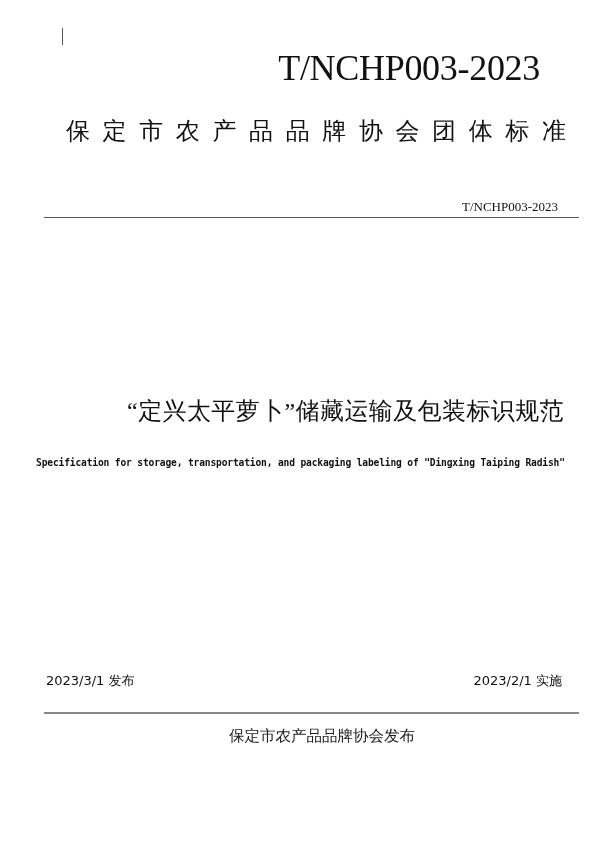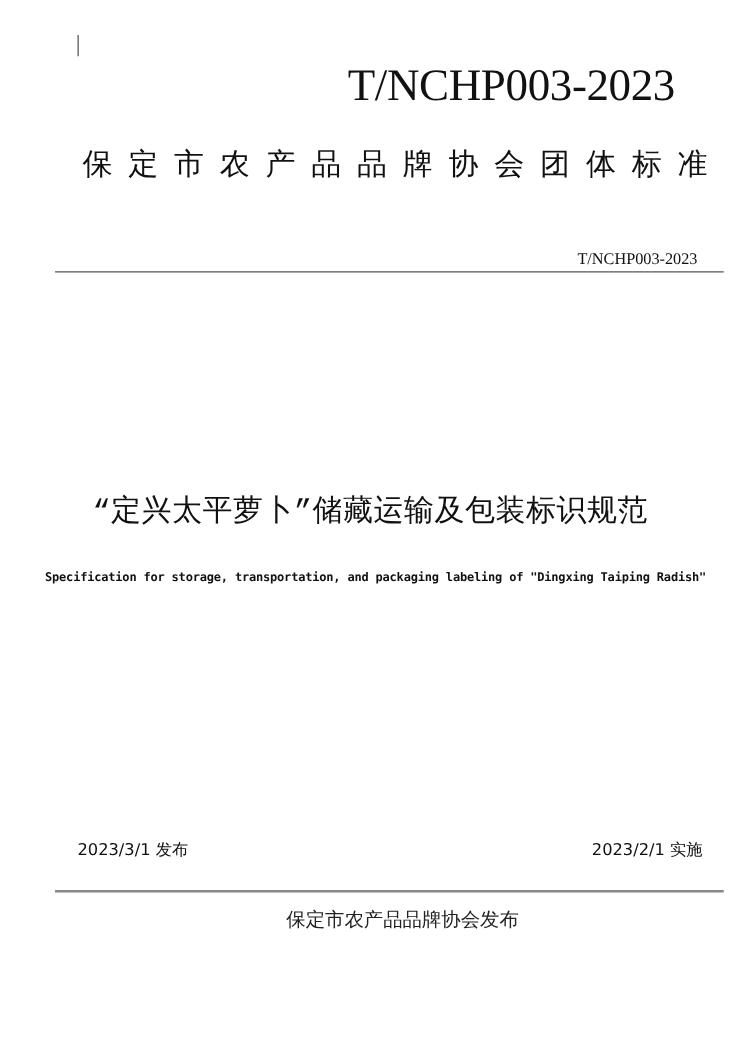--- a/index.html
+++ b/index.html
@@ -50,41 +50,41 @@
   }
   .rule-top {
     left: 44px; top: 217px;
     width: 535px; height: 1px;
     background: #555555;
   }
 
   .doc-title {
     left: 74px; top: 394px;
     width: 490px;
-    text-align: left;
-    font-family: Liberation Mono, monospace;
+    text-align: right;
+    font-family: Liberation Serif, serif;
     font-size: 24px;
     line-height: 34px;
     color: #111;
     letter-spacing: 0.4px;
   }
   .doc-subtitle {
     left: 36px; top: 456px;
     width: 528px;
     text-align: left;
     font-family: "DejaVu Sans Mono", "Liberation Mono", monospace;
     font-size: 9.6px;
     font-weight: bold;
     line-height: 14px;
     color: #111;
     letter-spacing: -0.15px;
   }
 
   .date-publish {
-    left: 62px; top: 672px;
+    left: 46px; top: 672px;
     font-family: "DejaVu Sans", "Liberation Sans", sans-serif;
     font-size: 13px;
     line-height: 18px;
     color: #111;
   }
   .date-implement {
     right: 38px; top: 672px;
     font-family: "DejaVu Sans", "Liberation Sans", sans-serif;
     font-size: 13px;
     line-height: 18px;

